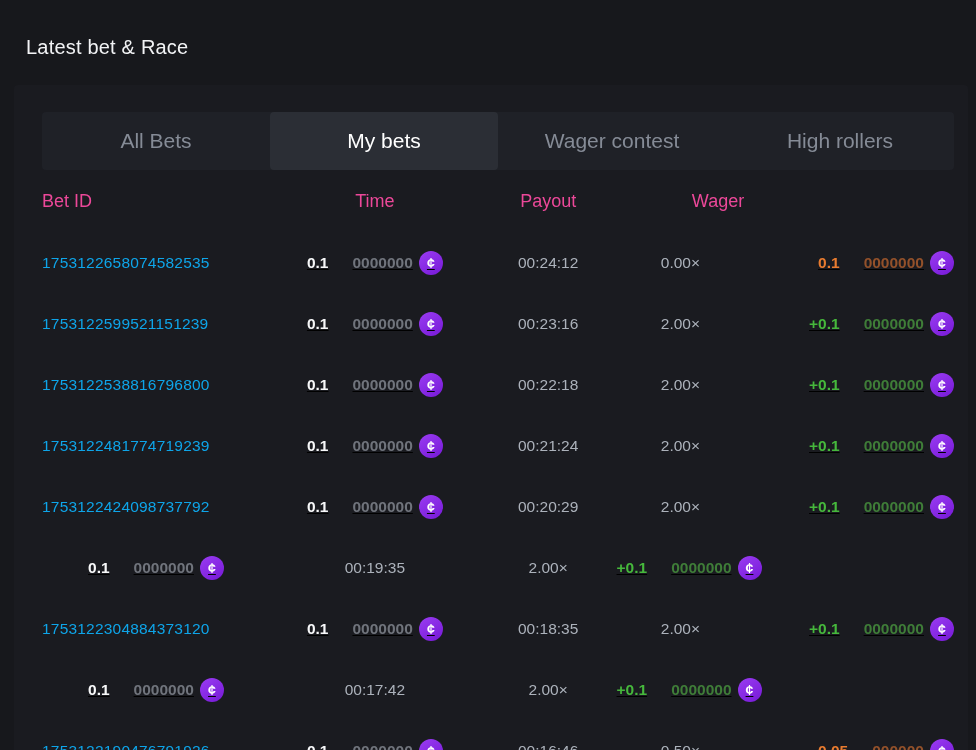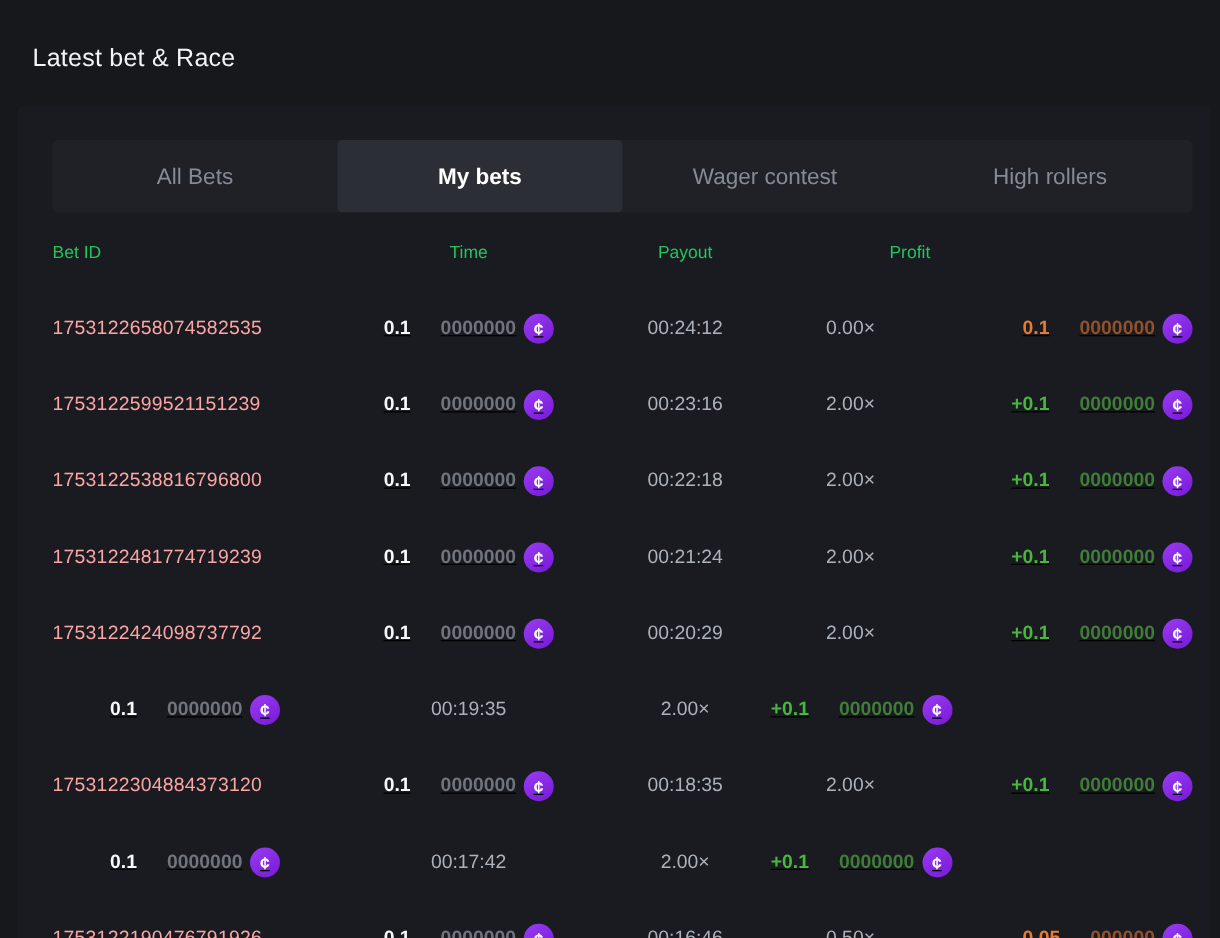--- a/index.html
+++ b/index.html
@@ -37,48 +37,48 @@
     height: 58px;
     background: var(--tabbar-bg, #1f2127);
     border-radius: 4px;
     overflow: hidden;
   }
   .tab {
     flex: 1 1 0;
     display: flex;
     align-items: center;
     justify-content: center;
-    font-size: 18px;
+    font-size: 21px;
     color: #858b96;
     cursor: pointer;
     border-radius: 4px;
   }
   .tab.active {
     background: var(--tab-active-bg, #2b2e35);
     color: #ffffff;
-    font-weight: 700;
+    font-weight: 400;
   }
   .grid-row {
     display: grid;
     grid-template-columns: 25% 23% 15% 14% 23%;
     align-items: center;
   }
   .table-header {
     height: 62px;
-    color: #22c55e;
-    font-size: 14px;
+    color: #ec4899;
+    font-size: 18px;
   }
   .c-left   { text-align: left; }
   .c-center { text-align: center; }
   .c-right  { text-align: right; }
   .row {
     height: 61px;
     font-size: 15.5px;
   }
-  .bet-id { color: #fca5a5; letter-spacing: 0.2px; }
+  .bet-id { color: #0ea5e9; letter-spacing: 0.2px; }
   .time-cell, .payout-cell { color: #acb2bb; }
   .amount {
     display: inline-flex;
     align-items: center;
     gap: 6px;
     font-weight: 700;
     white-space: nowrap;
     text-decoration: underline;
   }
   .amount .main { color: #f7f8f9; }
@@ -112,21 +112,21 @@
     <div class="tab">All Bets</div>
     <div class="tab active">My bets</div>
     <div class="tab">Wager contest</div>
     <div class="tab">High rollers</div>
   </div>
 
   <div class="grid-row table-header">
     <div class="c-left">Bet ID</div>
     <div class="c-center">Time</div>
     <div class="c-center">Payout</div>
-    <div class="c-right">Profit</div>
+    <div class="c-right">Wager</div>
   </div>
 
   <div id="table-body">
       <div class="grid-row row">
     <div class="c-left bet-id">1753122658074582535</div>
     <div class="c-center">
       <span class="amount">
         <span class="main">0.1</span>
             <span class="rest">0000000</span>
         <span class="coin">¢</span>

